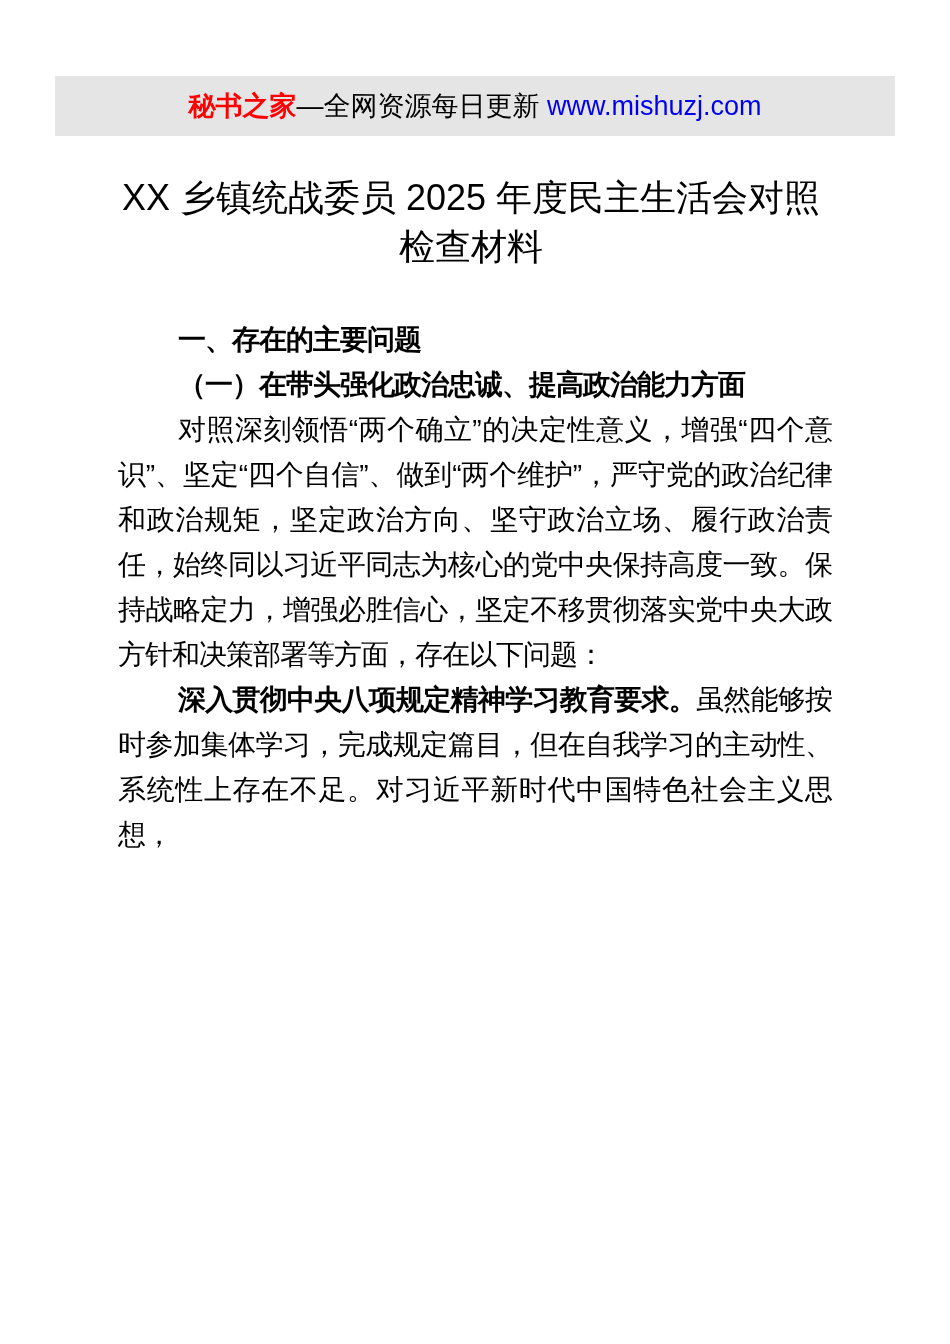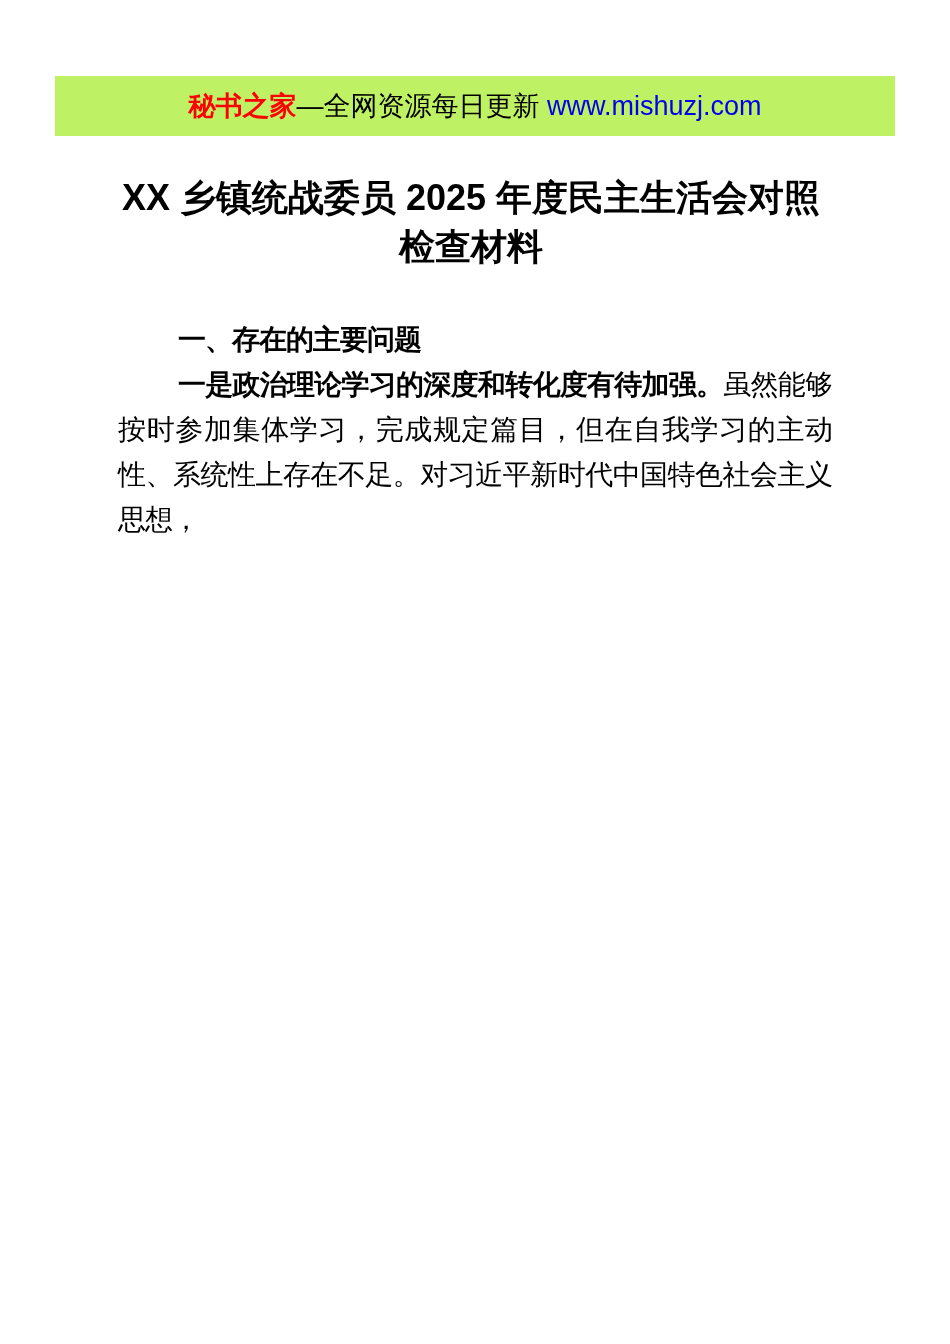--- a/index.html
+++ b/index.html
@@ -13,21 +13,21 @@
     height: 1344px;
     background: #ffffff;
     overflow: hidden;
     font-family: "Liberation Sans", sans-serif;
     color: #000000;
   }
   .header-band {
     margin: 76px auto 0 auto;
     width: 840px;
     height: 60px;
-    background: #bef264;
+    background: #e5e5e5;
     display: flex;
     align-items: center;
     justify-content: center;
     font-size: 27px;
     white-space: pre;
   }
   .site-name {
     color: #ff0000;
     font-weight: bold;
   }
@@ -40,21 +40,21 @@
     cursor: pointer;
   }
   .doc {
     width: 714px;
     margin: 0 auto;
   }
   .doc-title {
     margin: 37px 8px 0 0;
     font-size: 36px;
     line-height: 49px;
-    font-weight: bold;
+    font-weight: normal;
     text-align: center;
     letter-spacing: 0;
   }
   .doc-body {
     margin-top: 46px;
   }
   .para {
     margin: 0;
     font-size: 28px;
     line-height: 45px;
@@ -79,17 +79,19 @@
 <div class="page">
 
   <div class="header-band">
     <span class="site-name">秘书之家</span><span class="site-tagline">—全网资源每日更新 </span><a class="site-url">www.mishuzj.com</a>
   </div>
 
   <div class="doc">
     <h1 class="doc-title">XX 乡镇统战委员 2025 年度民主生活会对照检查材料</h1>
     <div class="doc-body">
         <p class="para heading1">一、存在的主要问题</p>
-        <p class="para body"><strong>一是政治理论学习的深度和转化度有待加强。</strong>虽然能够按时参加集体学习，完成规定篇目，但在自我学习的主动性、系统性上存在不足。对习近平新时代中国特色社会主义思想，</p>
+        <p class="para heading2">（一）在带头强化政治忠诚、提高政治能力方面</p>
+        <p class="para body">对照深刻领悟“两个确立”的决定性意义，增强“四个意识”、坚定“四个自信”、做到“两个维护”，严守党的政治纪律和政治规矩，坚定政治方向、坚守政治立场、履行政治责任，始终同以习近平同志为核心的党中央保持高度一致。保持战略定力，增强必胜信心，坚定不移贯彻落实党中央大政方针和决策部署等方面，存在以下问题：</p>
+        <p class="para body"><strong>深入贯彻中央八项规定精神学习教育要求。</strong>虽然能够按时参加集体学习，完成规定篇目，但在自我学习的主动性、系统性上存在不足。对习近平新时代中国特色社会主义思想，</p>
       </div>
   </div>
 
 </div>
 
 </body></html>

